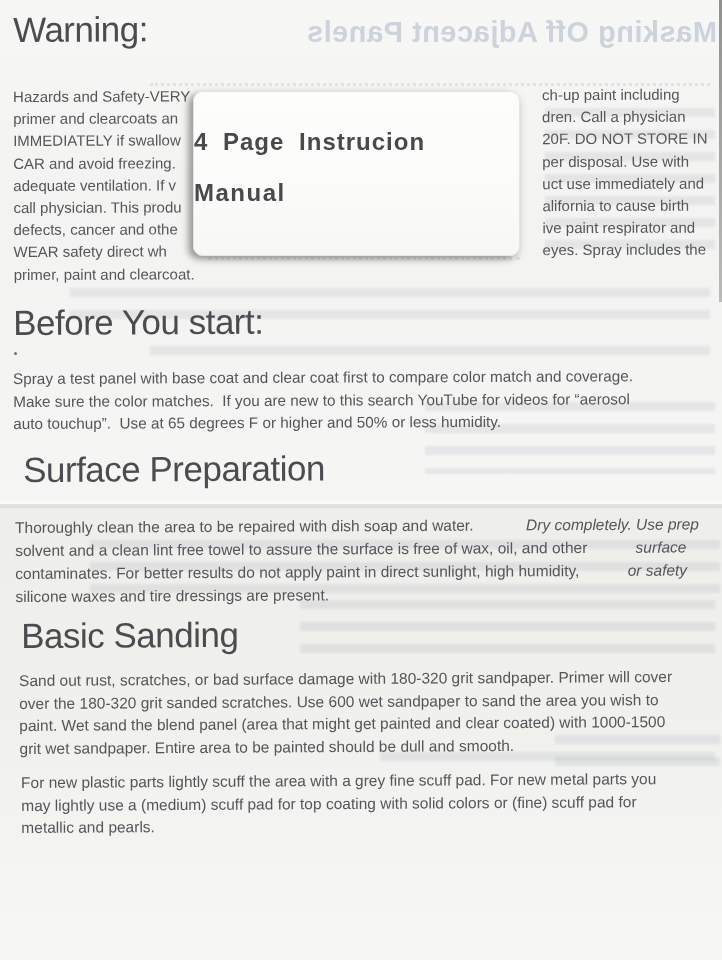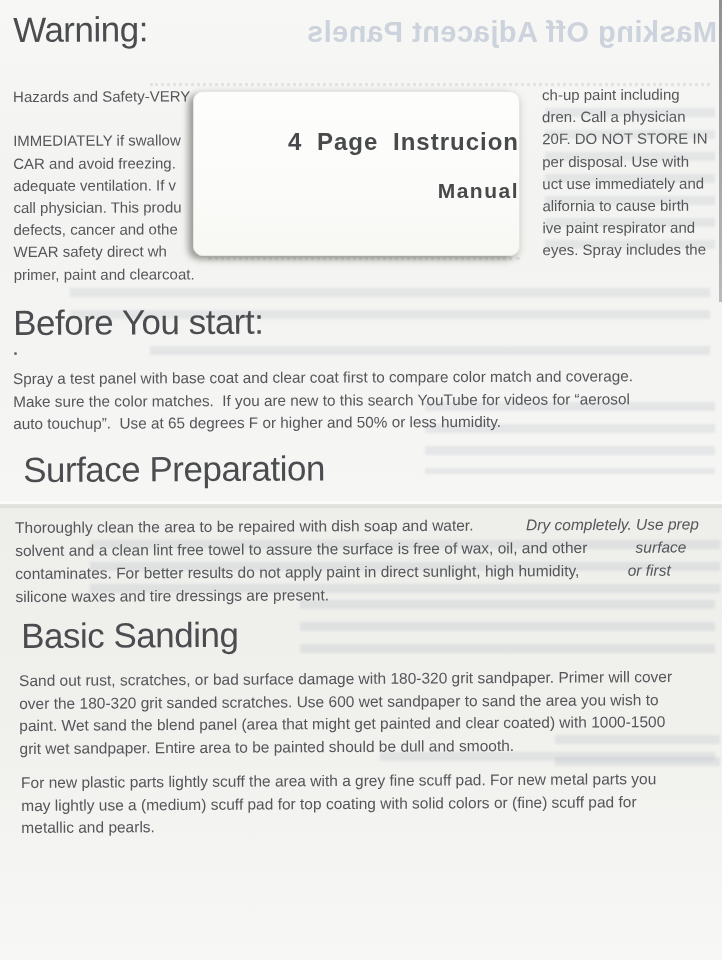--- a/index.html
+++ b/index.html
@@ -64,24 +64,24 @@
   }
   
   .perfo{position:absolute;height:0;border-top:3px dotted #e3e3de;filter:blur(0.3px);}
   .perfo-top{left:150px;top:83px;width:560px;}
   .perfo-bottom{left:208px;top:257px;width:312px;}
   .sticker{
     position:absolute;left:193px;top:91px;width:325px;height:163px;
     background:linear-gradient(180deg,#fdfdfc 0%,#fbfbf9 60%,#f7f7f4 100%);
     border:1px solid #e6e6e1;border-radius:10px;
     box-shadow:-5px 3px 6px rgba(88,88,84,0.5), 0 3px 7px rgba(110,110,105,0.25);
-    text-align:right;color:#48494b;
+    text-align:left;color:#48494b;
   }
   .st1{margin-top:36px;font-size:24px;font-weight:bold;letter-spacing:1px;word-spacing:7px;}
-  .st2{margin-top:23px;font-size:21px;font-weight:bold;letter-spacing:1.5px;}
+  .st2{margin-top:23px;font-size:24px;font-weight:bold;letter-spacing:1.5px;}
 </style>
 </head>
 <body>
 
 <div class="page">
 
   <div class="sheet-top"></div>
   <div class="sheet-bottom"></div>
   <div class="sheet-edge"></div>
   <div class="scan-edge-right"></div>
@@ -93,21 +93,21 @@
   <div class="ghost-lines" style="left:425px;top:402px;width:290px;height:72px;"></div>
   <div class="ghost-lines" style="left:90px;top:540px;width:630px;height:66px;"></div>
   <div class="ghost-lines" style="left:300px;top:600px;width:415px;height:62px;"></div>
   <div class="ghost-lines" style="left:555px;top:735px;width:165px;height:40px;"></div>
   <div class="ghost-lines" style="left:380px;top:752px;width:335px;height:18px;"></div>
 
   <h1 class="hd" style="left:13px;top:10px;text-align:center;">Warning:</h1>
 
   <div class="para para1">
     <div class="pline"><span class="wl">Hazards and Safety-VERY</span><span class="wr">ch-up paint including</span></div>
-    <div class="pline"><span class="wr">dren. Call a physician</span></div>
+    <div class="pline"><span class="wl">primer and clearcoats an</span><span class="wr">dren. Call a physician</span></div>
     <div class="pline"><span class="wl">IMMEDIATELY if swallow</span><span class="wr">20F. DO NOT STORE IN</span></div>
     <div class="pline"><span class="wl">CAR and avoid freezing.</span><span class="wr">per disposal. Use with</span></div>
     <div class="pline"><span class="wl">adequate ventilation. If v</span><span class="wr">uct use immediately and</span></div>
     <div class="pline"><span class="wl">call physician. This produ</span><span class="wr">alifornia to cause birth</span></div>
     <div class="pline"><span class="wl">defects, cancer and othe</span><span class="wr">ive paint respirator and</span></div>
     <div class="pline"><span class="wl">WEAR safety direct wh</span><span class="wr">eyes. Spray includes the</span></div>
     <div class="pline"><span class="wl">primer, paint and clearcoat.</span></div>
   </div>
 
   <div class="perfo perfo-top"></div>
@@ -122,21 +122,21 @@
   <div class="para para2">
     <div class="pline">Spray a test panel with base coat and clear coat first to compare color match and coverage.</div>
     <div class="pline">Make sure the color matches.  If you are new to this search YouTube for videos for “aerosol</div>
     <div class="pline">auto touchup”.  Use at 65 degrees F or higher and 50% or less humidity.</div>
   </div>
 
   <h1 class="hd" style="left:23px;top:450px;">Surface Preparation</h1>
   <div class="para para3">
     <div class="pline"><span>Thoroughly clean the area to be repaired with dish soap and water.  </span><span class="it">Dry completely. Use prep</span></div>
     <div class="pline"><span>solvent and a clean lint free towel to assure the surface is free of wax, oil, and other </span><span class="it">surface</span></div>
-    <div class="pline"><span>contaminates. For better results do not apply paint in direct sunlight, high humidity, </span><span class="it">or first</span></div>
+    <div class="pline"><span>contaminates. For better results do not apply paint in direct sunlight, high humidity, </span><span class="it">or safety</span></div>
     <div class="pline"><span>silicone waxes and tire dressings are present.</span></div>
   </div>
 
   <h1 class="hd" style="left:21px;top:616px;">Basic Sanding</h1>
   <div class="para para4">
     <div class="pline">Sand out rust, scratches, or bad surface damage with 180-320 grit sandpaper. Primer will cover</div>
     <div class="pline">over the 180-320 grit sanded scratches. Use 600 wet sandpaper to sand the area you wish to</div>
     <div class="pline">paint. Wet sand the blend panel (area that might get painted and clear coated) with 1000-1500</div>
     <div class="pline">grit wet sandpaper. Entire area to be painted should be dull and smooth.</div>
   </div>

